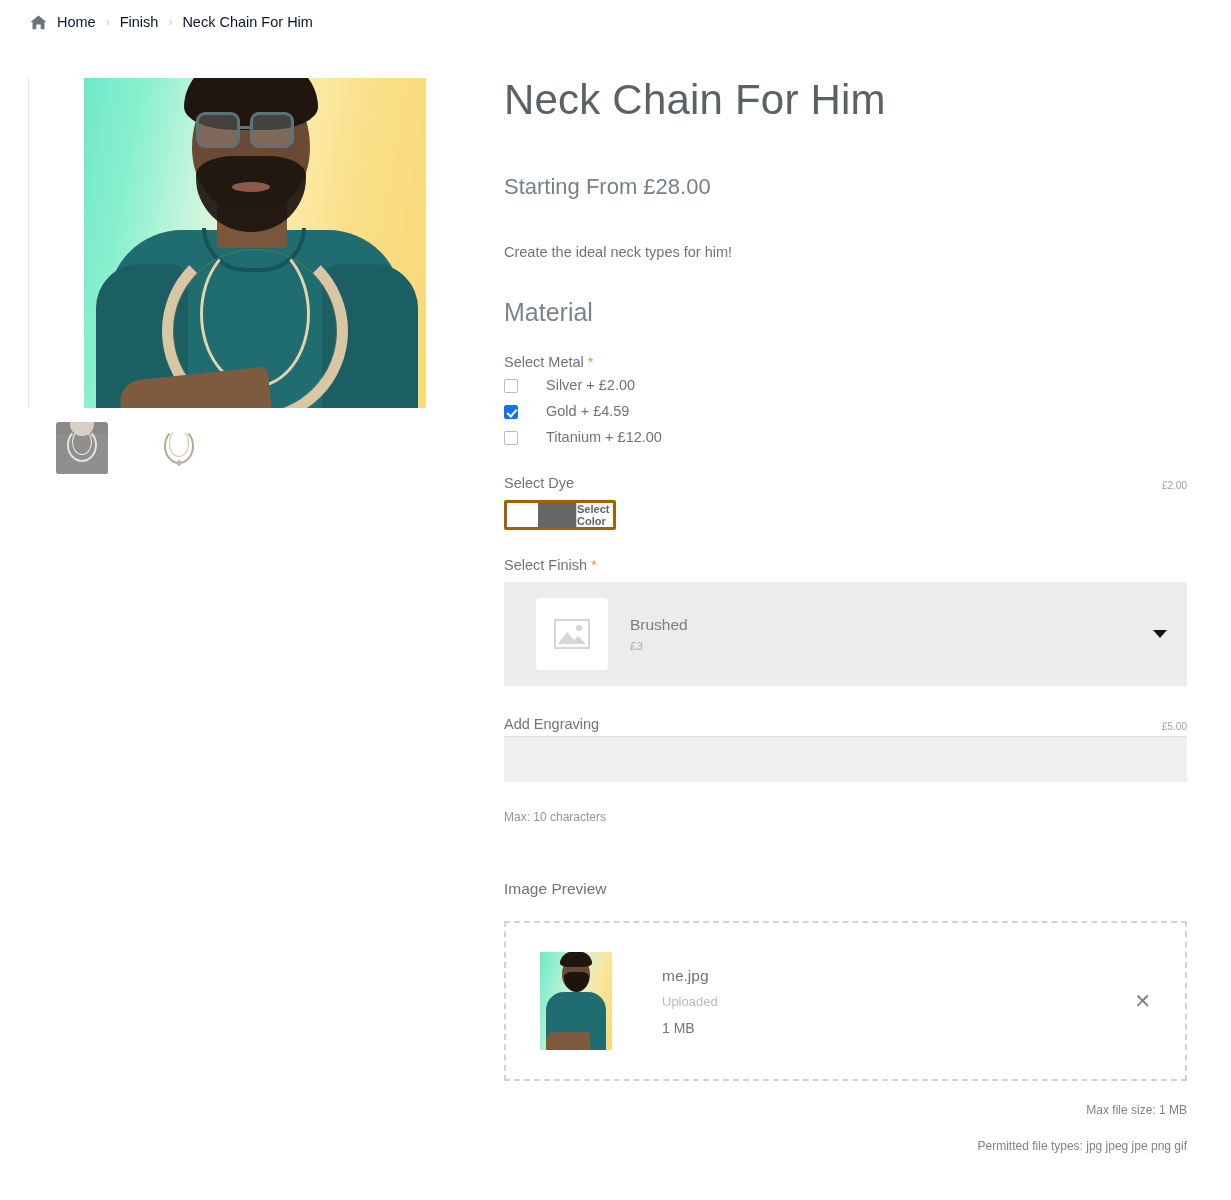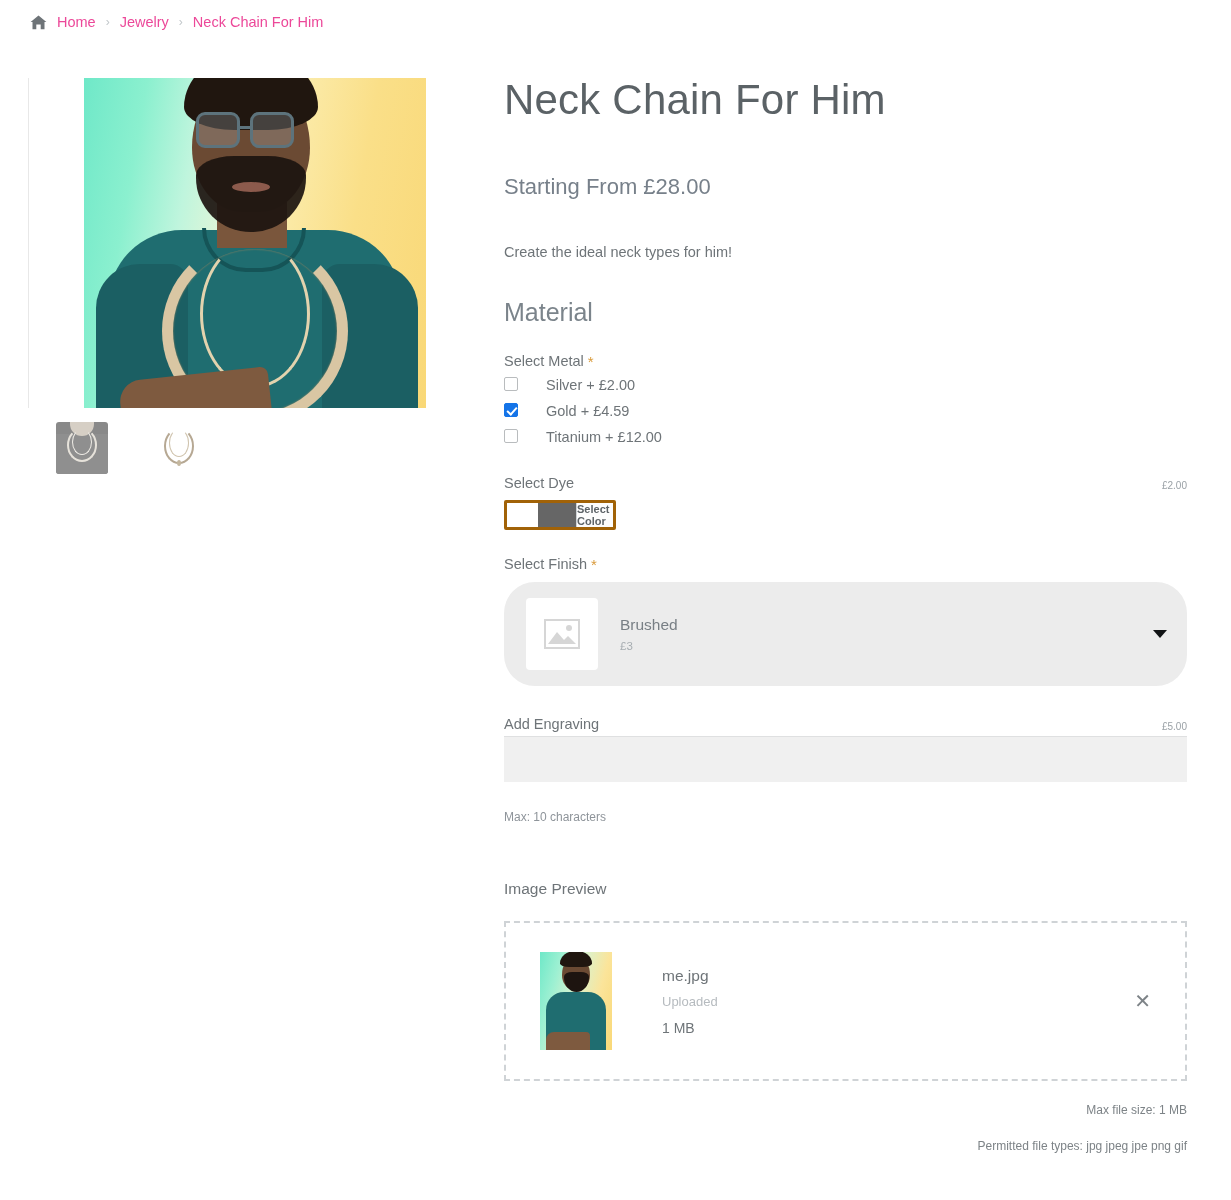--- a/index.html
+++ b/index.html
@@ -21,21 +21,21 @@
     gap: 8px;
   }
   .breadcrumb .home-icon {
     width: 17px; height: 15px;
     display: inline-block;
     position: relative;
     margin-right: 2px;
   }
   .breadcrumb .home-icon svg { display:block; }
   .breadcrumb a, .breadcrumb span.crumb {
-    color: #ec4899; text-decoration: none;
+    color: #0f172a; text-decoration: none;
   }
   .breadcrumb .sep {
     color: #c3c8cb; font-size: 12px; padding: 0 2px;
   }
   .breadcrumb .current { color: #6e7478; }
 
   
   .page {
     display: flex;
     padding-top: 48px;
@@ -246,26 +246,26 @@
     font-weight: 300;
     color: #7b848b;
     margin-top: 38px;
   }
 
   .field-label {
     font-size: 14.5px;
     color: #6e7478;
     margin-top: 26px;
     display: flex;
-    align-items: flex-start;
+    align-items: center;
   }
   .req { color: #d99a3a; margin-left: 4px; font-size: 15px; }
 
   .opt-row {
-    display: flex; align-items: flex-start;
+    display: flex; align-items: flex-end;
     margin-top: 10px;
     font-size: 14.5px;
     color: #6e7478;
   }
   .opt-row:first-of-type { margin-top: 7px; }
   .cbox {
     width: 14px; height: 14px;
     border: 1px solid #b9bcbe;
     border-radius: 2px;
     background: #fff;
@@ -313,23 +313,22 @@
     border-left: 1px solid #cfd3d6;
     display: flex; align-items: center; justify-content: center;
     font-size: 11px; font-weight: bold; color: #5e6468;
   }
 
   .select-box {
     margin-top: 9px;
     background: #ececec;
     height: 104px;
     display: flex; align-items: center;
-    padding: 0 20px 0 22px;
+    padding: 0 20px 0 32px;
     cursor: pointer;
-    border-radius: 31px;
   }
   .select-thumb {
     width: 72px; height: 72px;
     background: #ffffff;
     border-radius: 4px;
     display: flex; align-items: center; justify-content: center;
     flex: none;
   }
   .select-text { margin-left: 22px; flex: 1; }
   .select-name { font-size: 15.5px; color: #787f85; }
@@ -404,21 +403,21 @@
 <body>
 
 <div class="breadcrumb">
   <span class="home-icon">
     <svg width="17" height="15" viewBox="0 0 17 15">
       <path d="M8.5 0.6 L0.6 7.1 L2.5 7.1 L2.5 14.2 L6.3 14.2 L6.3 9.6 L10.7 9.6 L10.7 14.2 L14.5 14.2 L14.5 7.1 L16.4 7.1 Z" fill="#6e7478"></path>
     </svg>
   </span>
   <a href="#">Home</a>
   <span class="sep">›</span>
-  <a href="#">Jewelry</a>
+  <a href="#">Finish</a>
   <span class="sep">›</span>
   <span class="crumb current">Neck Chain For Him</span>
 </div>
 
 <div class="page">
 
   <div class="gallery-col">
     <div class="gallery-wrap">
       <div class="gallery-divider"></div>
       <div class="main-image">

